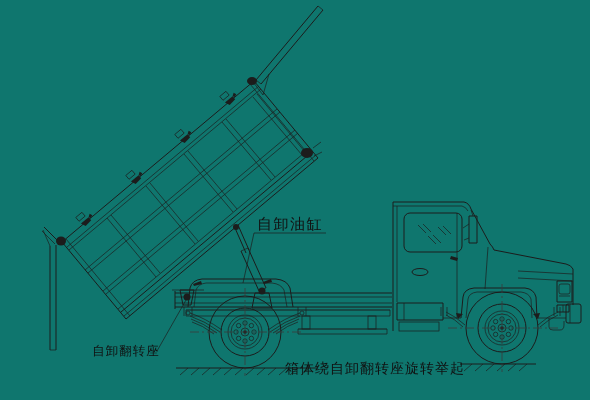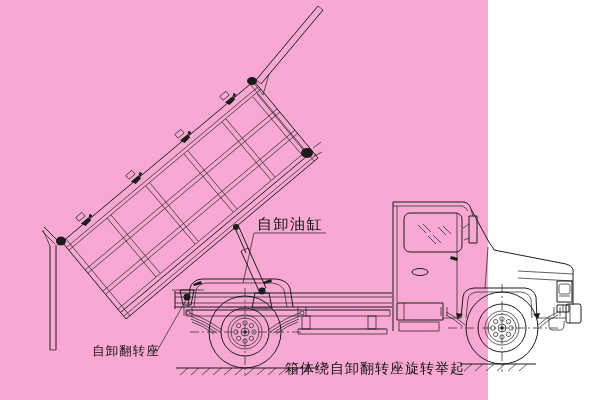--- a/index.html
+++ b/index.html
@@ -1,16 +1,16 @@
 <!DOCTYPE html>
 <html><head>
 <meta charset="utf-8">
 <style>
   html,body{margin:0;padding:0;background:#ffffff;width:600px;height:400px;overflow:hidden;}
-  #stage{position:relative;width:488px;height:400px;background:#f9a8d4;
+  #stage{position:relative;width:590px;height:400px;background:#0f766e;
          font-family:"Liberation Sans","DejaVu Sans",sans-serif;}
   svg{display:block}
   .ln{fill:none;stroke:#1c1c1c;stroke-width:1;stroke-linejoin:round;stroke-linecap:butt;}
   .thin{fill:none;stroke:#1c1c1c;stroke-width:.7;}
   .blk{fill:#1c1c1c;stroke:none;}
   .cl{fill:none;stroke:#3a3a3a;stroke-width:.8;stroke-dasharray:9 3 2 3;}
   .cjk{fill:#111;font-family:"DejaVu Sans","Liberation Sans",sans-serif;}
 </style>
 </head>
 <body>

